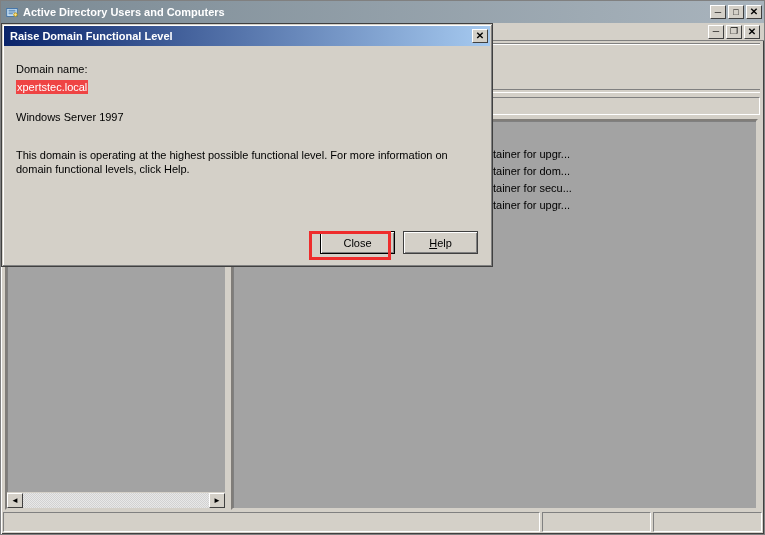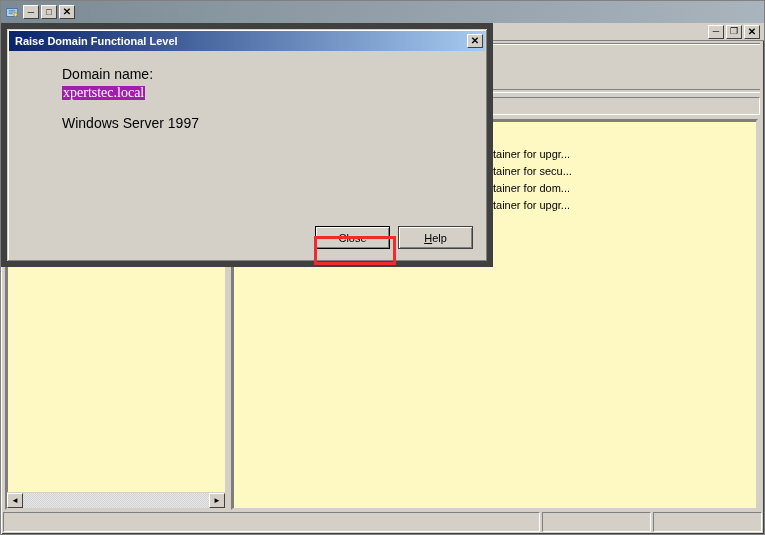--- a/index.html
+++ b/index.html
@@ -92,21 +92,21 @@
   }
 
   .split-container {
     position: absolute;
     left: 4px; right: 6px;
     top: 118px; bottom: 24px;
     display: flex;
     gap: 4px;
   }
   .left-pane, .right-pane {
-    background: #fef9c3;
+    background: #a3a3a3;
     border: 2px inset #d4d0c8;
     box-shadow: inset 1px 1px 0 #808080;
     position: relative;
   }
   .left-pane { width: 222px; }
   .right-pane { flex: 1; }
 
   .left-scrollbar {
     position: absolute;
     left: 0; right: 0; bottom: 0;
@@ -151,49 +151,47 @@
   .status-cell:nth-child(1) { flex: 6; }
   .status-cell:nth-child(2) { flex: 1.2; }
   .status-cell:nth-child(3) { flex: 1.2; }
 
   
   .dialog {
     position: absolute;
     left: 1px; top: 23px;
     width: 492px; height: 244px;
     background: #d4d0c8;
-    border: 6px solid #404040;
+    border: 1px solid #404040;
     box-shadow: inset 1px 1px 0 #d4d0c8, inset -1px -1px 0 #808080, inset 2px 2px 0 #fff;
     z-index: 100;
   }
   .dlg-titlebar {
     height: 20px;
     margin: 2px;
     background: linear-gradient(to right, #0a246a, #a6caf0);
     display: flex;
     align-items: center;
     padding: 0 2px 0 6px;
     color: #fff;
     font-weight: bold;
     font-size: 11px;
   }
   .dlg-title { flex: 1; }
   .dlg-body {
     padding: 14px 14px 10px 14px;
-    font-size: 14px;
+    font-size: 11px;
     line-height: 14px;
-    margin-left: 41px;
   }
   .field-label { margin-bottom: 4px; }
   .selected-text {
     display: inline-block;
-    background: #a21caf;
+    background: #ef4444;
     color: #fff;
     padding: 0 1px;
-    font-family: Liberation Serif, serif;
   }
   .section-gap { height: 16px; }
   .dlg-buttons {
     position: absolute;
     bottom: 12px; left: 0; right: 14px;
     display: flex;
     justify-content: flex-end;
     gap: 8px;
     align-items: center;
   }
@@ -222,20 +220,21 @@
 <body>
 
 <div class="outer-window">
 
   <div class="outer-titlebar">
     <svg class="app-icon" viewBox="0 0 16 16">
       <rect x="2" y="4" width="12" height="9" fill="#cbe3f6" stroke="#3a6ea5"></rect>
       <path d="M4 6h8M4 8h8M4 10h5" stroke="#3a6ea5" stroke-width="1"></path>
       <circle cx="12" cy="11" r="2" fill="#ffe28a" stroke="#b48a00"></circle>
     </svg>
+    <span class="outer-title">Active Directory Users and Computers</span>
     <div class="win-controls">
       <div class="win-btn">─</div>
       <div class="win-btn">□</div>
       <div class="win-btn close-x">✕</div>
     </div>
   </div>
 
   <div class="mdi-controls">
     <div class="win-btn">─</div>
     <div class="win-btn">❐</div>
@@ -252,22 +251,22 @@
     <div class="left-pane">
       <div class="left-scrollbar">
         <div class="sb-btn">◄</div>
         <div class="sb-track"></div>
         <div class="sb-btn">►</div>
       </div>
     </div>
     <div class="right-pane">
       <div class="list-content">
         <div>tainer for upgr...</div>
+        <div>tainer for dom...</div>
         <div>tainer for secu...</div>
-        <div>tainer for dom...</div>
         <div>tainer for upgr...</div>
       </div>
     </div>
   </div>
 
   <div class="status-bar">
     <div class="status-cell"></div>
     <div class="status-cell"></div>
     <div class="status-cell"></div>
   </div>
@@ -278,20 +277,21 @@
     <span class="dlg-title">Raise Domain Functional Level</span>
     <div class="win-btn close-x">✕</div>
   </div>
   <div class="dlg-body">
     <div class="field-label">Domain name:</div>
     <div><span class="selected-text">xpertstec.local</span></div>
     <div class="section-gap"></div>
     <div>Windows Server 1997</div>
     <div class="section-gap"></div>
     <div style="height:8px;"></div>
+    <div>This domain is operating at the highest possible functional level. For more information on domain functional levels, click Help.</div>
   </div>
   <div class="dlg-buttons">
     <button class="dlg-btn focus">Close</button>
     <button class="dlg-btn"><span class="accel">H</span>elp</button>
   </div>
 
   <div class="highlight-ring" style="left:307px; top:207px; width:82px; height:29px;"></div>
 </div>
 
 </body></html>

